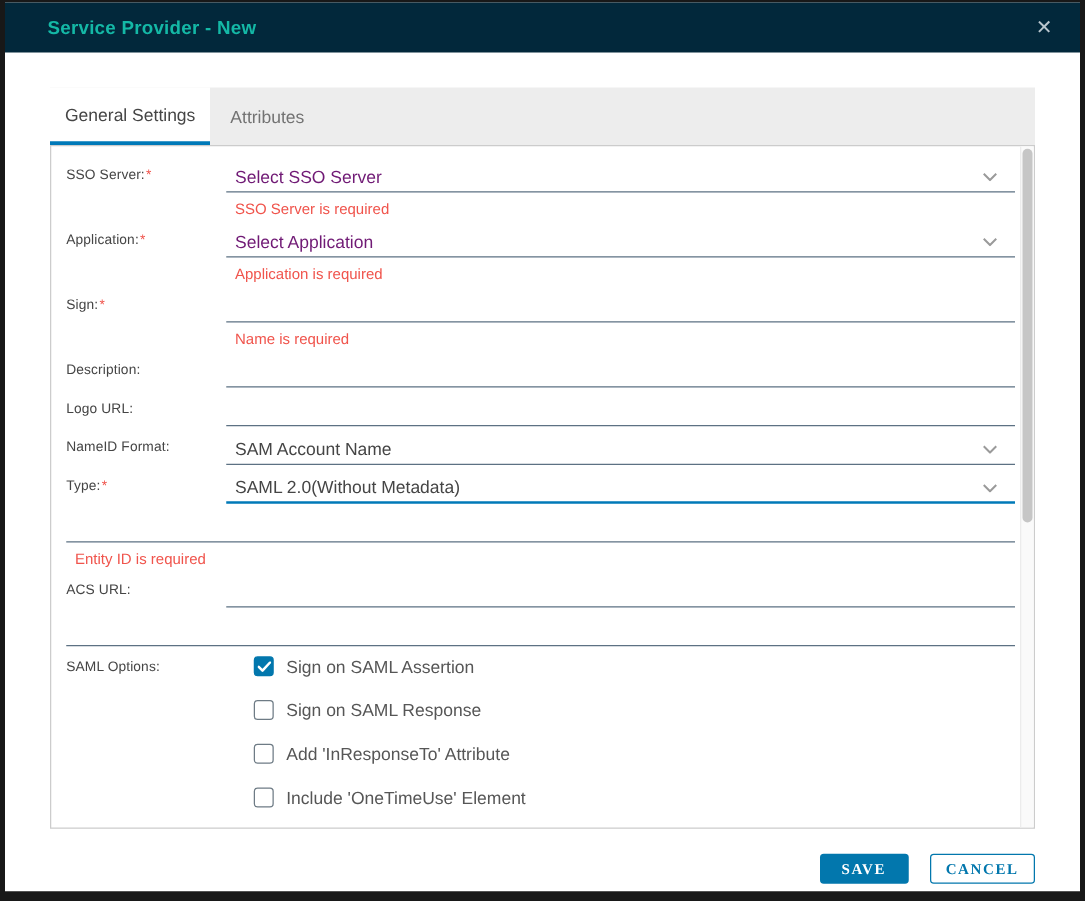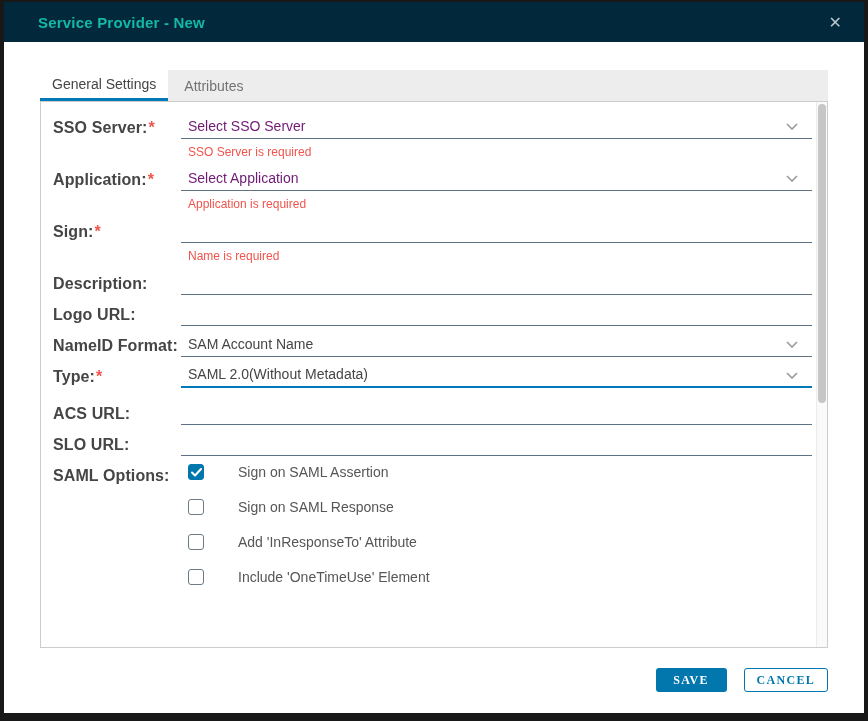--- a/index.html
+++ b/index.html
@@ -17,49 +17,49 @@
   }
   
   .modal-header {
     height:40px; background:#02283b; flex:none;
     display:flex; align-items:center; padding:0 16px 0 34px;
   }
   .modal-title { color:#14b8a6; font-size:15px; font-weight:700; letter-spacing:.2px; flex:1; }
   .close { color:#b9c6cd; font-size:16px; cursor:pointer; padding:2px 6px; }
   
   .modal-body { flex:1; padding:0 36px; display:flex; flex-direction:column; }
-  .tabbar { margin-top:28px; display:flex; background:#ededed; height:31px; flex:none; }
+  .tabbar { margin-top:28px; display:flex; background:#ededed; height:46px; flex:none; }
   .tab { font-size:14px; color:#737373; display:flex; align-items:center; padding:0 16px; cursor:pointer; }
   .tab.active { background:#fff; color:#454545; border-bottom:3px solid #0079b8; padding:0 12px; }
   
   .form-panel { border:1px solid #cccccc; height:547px; flex:none; position:relative; background:#fff; overflow:hidden; }
   .form-scroll { position:absolute; left:0; top:0; right:11px; bottom:0; padding-top:6px; }
   .scrollbar { position:absolute; top:0; right:0; bottom:0; width:11px; background:#fafafa; border-left:1px solid #ececec; cursor:pointer; }
   .scroll-thumb { position:absolute; left:1px; right:1px; top:2px; height:299px; background:#c6c6c6; border-radius:5px; }
   
   .row { display:flex; padding:6px 0 0 12px; }
-  .lbl { width:128px; flex:none; font-size:16px; font-weight:700; color:#454545; padding-top:5px; letter-spacing:.1px; }
+  .lbl { width:128px; flex:none; font-size:11px; font-weight:400; color:#454545; padding-top:5px; letter-spacing:.1px; }
   .req { color:#f0544c; margin-left:1px; }
   .fld { flex:1; margin-right:4px; }
   .field-line {
     border-bottom:1px solid #5c7183; min-height:25px;
     display:flex; align-items:center; padding:2px 28px 3px 7px; position:relative;
   }
   .field-line.focused { border-bottom:2px solid #0079b8; }
   .ph  { color:#701a75; font-size:14px; }
   .val { color:#454545; font-size:14px; }
   .chev { position:absolute; right:14px; top:50%; margin-top:-3px; }
   .txt {
     display:block; width:100%; border:none; border-bottom:1px solid #5c7183;
     height:25px; font-size:14px; color:#454545; padding:0 7px;
     font-family:"Liberation Sans", sans-serif; background:transparent; outline:none;
   }
   .err { font-size:12px; color:#f0544c; padding:6px 0 1px 7px; }
   
-  .cb { display:flex; align-items:flex-end; margin:2px 0 19px 7px; cursor:pointer;gap:24px; }
+  .cb { display:flex; align-items:flex-end; margin:2px 0 19px 22px; cursor:pointer; }
   .box {
     width:16px; height:16px; flex:none; border:1px solid #6e7b85; border-radius:3px;
     background:#fff; display:flex; align-items:center; justify-content:center;
   }
   .box.checked { background:#0277ad; border-color:#0277ad; }
   .cb-label { font-size:14px; color:#565656; margin-left:10px; }
   
   .footer { flex:1; display:flex; align-items:flex-start; justify-content:flex-end; gap:17px; padding-top:20px; }
   .btn {
     height:24px; border-radius:3px; font-size:12px; font-weight:700; letter-spacing:1.3px;
@@ -173,35 +173,36 @@
             <div class="field-line focused">
               <span class="val">SAML 2.0(Without Metadata)</span>
               <svg class="chev" width="12" height="7" viewBox="0 0 12 7">
                   <path d="M1 1l5 5 5-5" fill="none" stroke="#9a9a9a" stroke-width="1.6"></path>
                 </svg>
             </div>
           </div>
         </div>
 
         <div class="row">
+          <div class="fld">
+            <input class="txt" type="text" style="">
+            <div class="err">Entity ID is required</div>
+          </div>
         </div>
 
         <div class="row">
           <div class="lbl">
             <span>ACS URL:</span>
           </div>
           <div class="fld">
             <input class="txt" type="text" style="">
           </div>
         </div>
 
         <div class="row">
-          <div class="lbl">
-            <span>SLO URL:</span>
-          </div>
           <div class="fld">
             <input class="txt" type="text" style="">
           </div>
         </div>
 
         <div class="row">
           <div class="lbl">
             <span>SAML Options:</span>
           </div>
           <div class="fld">

